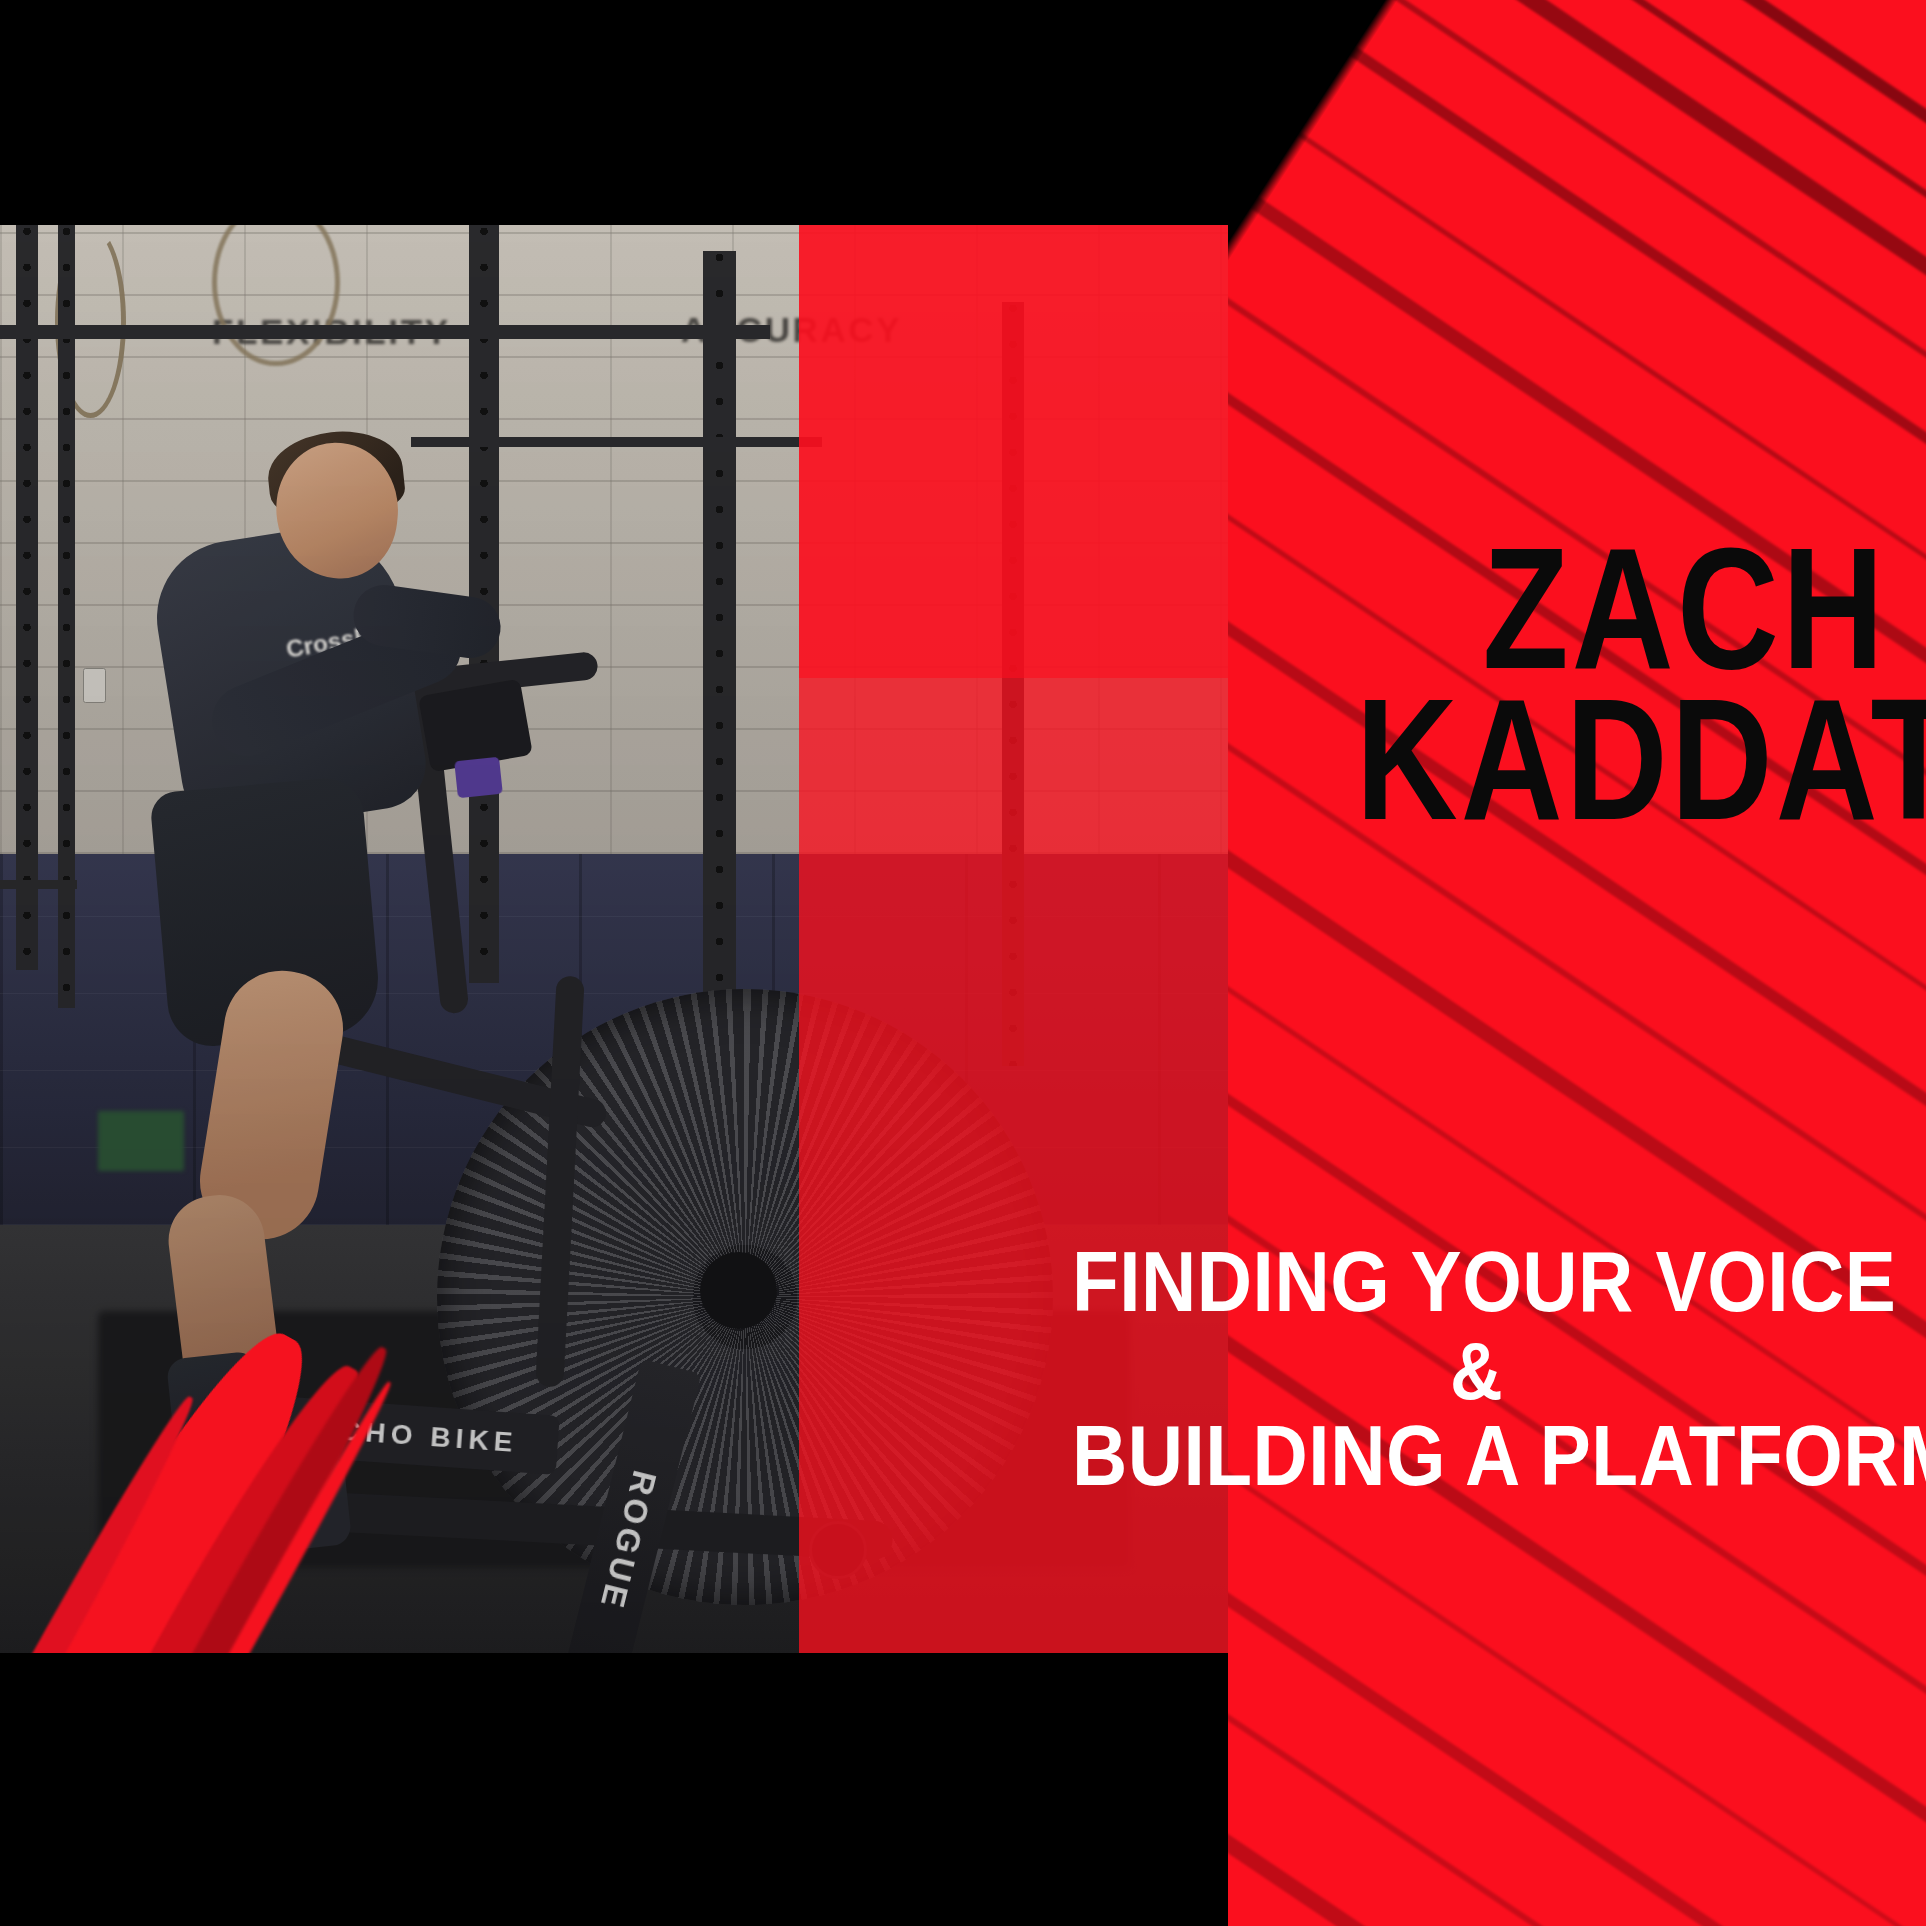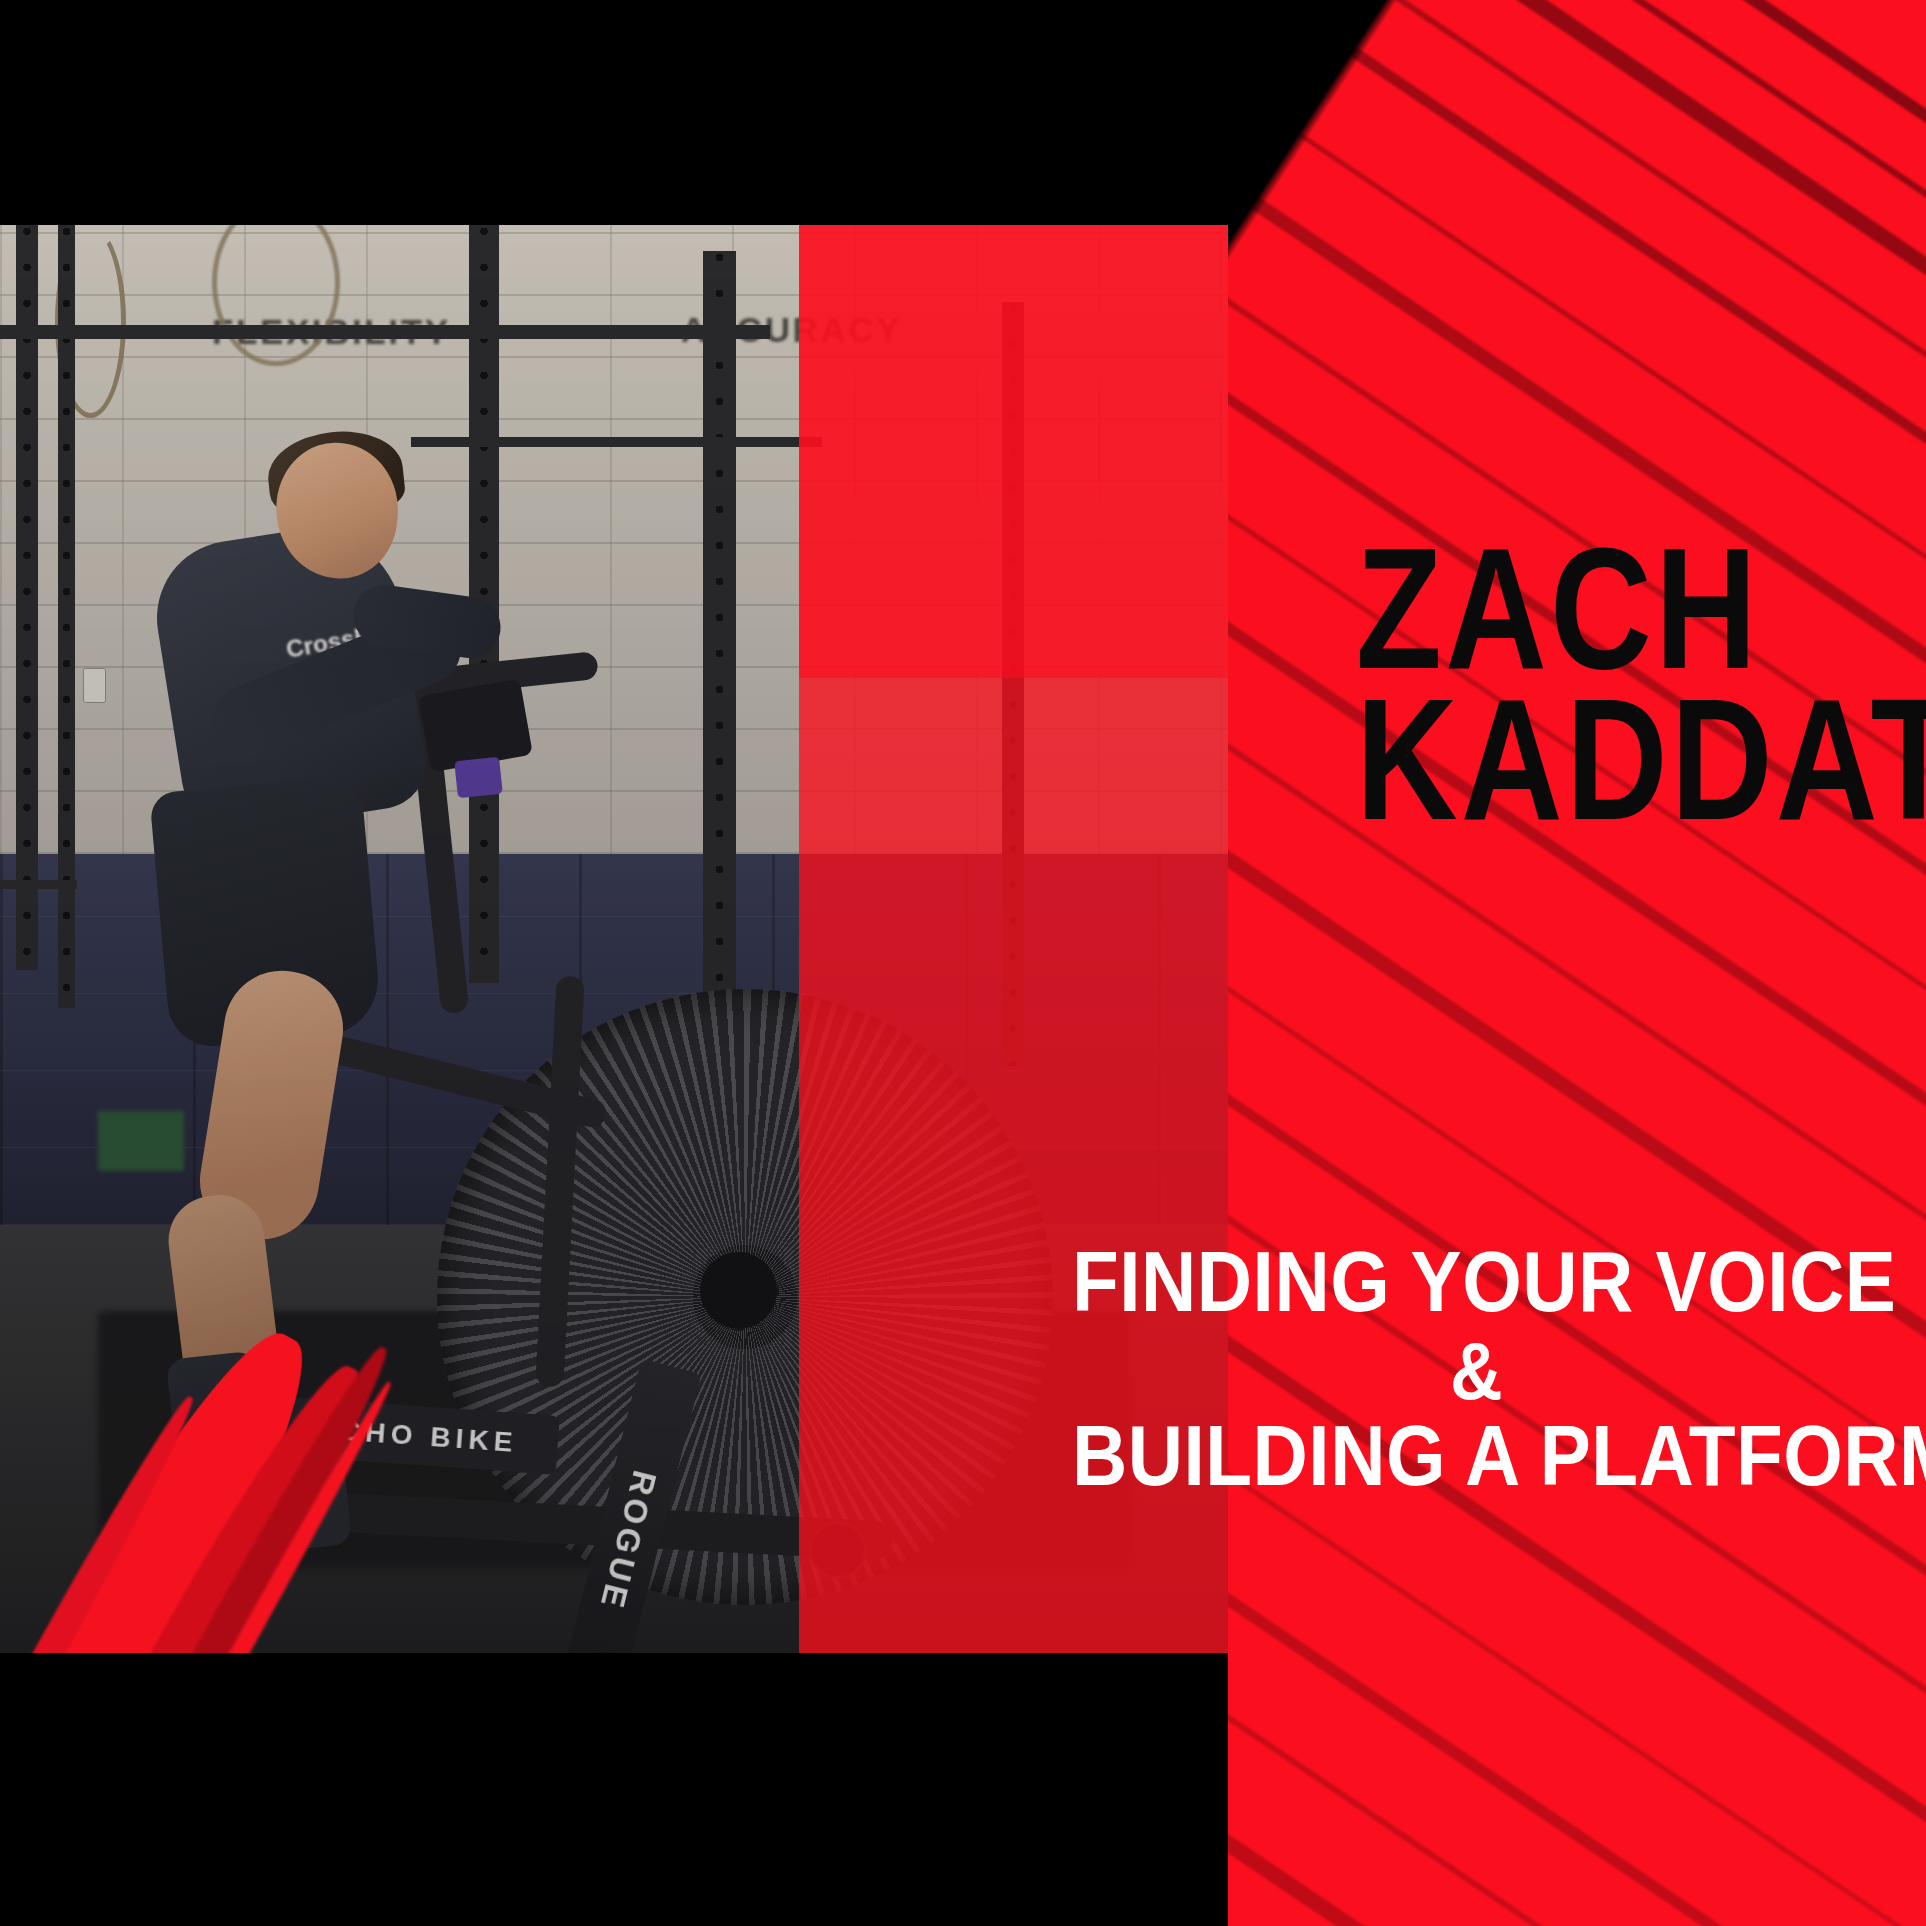--- a/index.html
+++ b/index.html
@@ -270,21 +270,21 @@
     pointer-events:none;
   }
   .slash-bl span{
     position:absolute;background:#F5121F;border-radius:45%;
     transform:rotate(29deg);filter:blur(0.6px);
   }
 
   
   .title-wrap{
     position:absolute;left:1239px;top:533px;width:648px;
-    text-align:left;
+    text-align:right;
   }
   .title-line{
     color:#0a0a0a;
     font-family:"Liberation Sans", sans-serif;
     font-weight:700;
     font-size:172px;
     line-height:.88;
     letter-spacing:3.9px;
     transform:scaleX(.82);
     transform-origin:right center;

